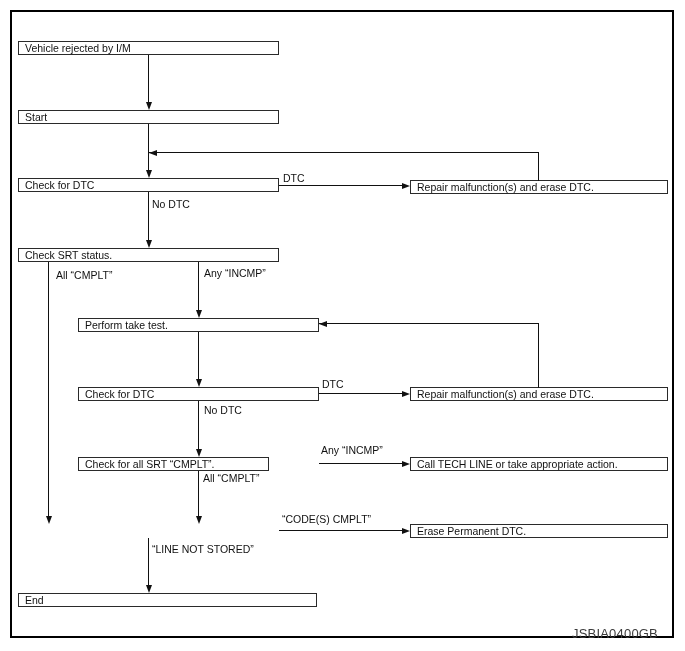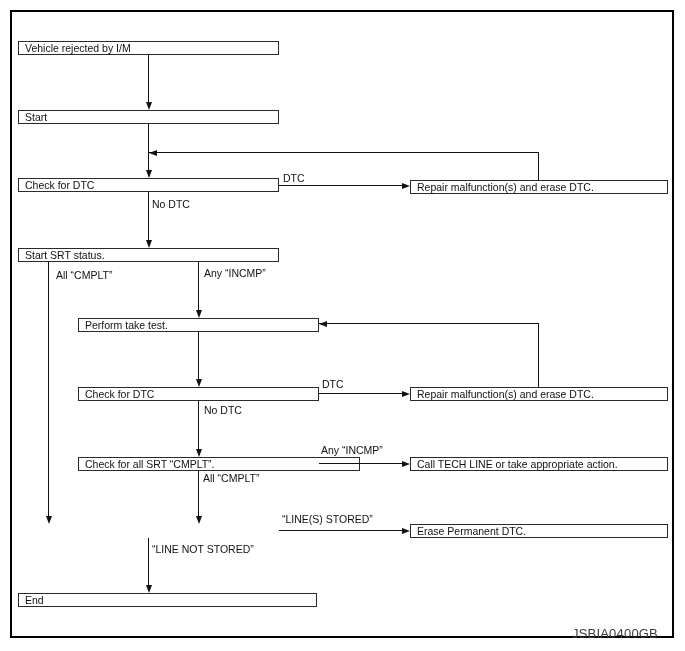--- a/index.html
+++ b/index.html
@@ -36,24 +36,24 @@
 </head>
 <body>
 
 <div class="canvas">
 
   <div class="frame"></div>
 
   <div class="box" style="left:18px;top:110px;width:261px">Start</div>
   <div class="box" style="left:18px;top:41px;width:261px">Vehicle rejected by I/M</div>
   <div class="box" style="left:18px;top:178px;width:261px">Check for DTC</div>
-  <div class="box" style="left:18px;top:248px;width:261px">Start SRT status.</div>
+  <div class="box" style="left:18px;top:248px;width:261px">Check SRT status.</div>
   <div class="box" style="left:78px;top:318px;width:241px">Perform take test.</div>
   <div class="box" style="left:78px;top:387px;width:241px">Check for DTC</div>
-  <div class="box" style="left:78px;top:457px;width:282px">Check for all SRT “CMPLT”.</div>
+  <div class="box" style="left:78px;top:457px;width:191px">Check for all SRT “CMPLT”.</div>
   <div class="box" style="left:18px;top:593px;width:299px">End</div>
   <div class="box" style="left:410px;top:180px;width:258px">Repair malfunction(s) and erase DTC.</div>
   <div class="box" style="left:410px;top:387px;width:258px">Repair malfunction(s) and erase DTC.</div>
   <div class="box" style="left:410px;top:457px;width:258px">Call TECH LINE or take appropriate action.</div>
   <div class="box" style="left:410px;top:524px;width:258px">Erase Permanent DTC.</div>
 
   <div class="vline" style="left:148px;top:55px;height:48px"></div>
   <div class="vline" style="left:148px;top:124px;height:48px"></div>
   <div class="vline" style="left:538px;top:152px;height:29px"></div>
   <div class="vline" style="left:148px;top:192px;height:50px"></div>
@@ -89,18 +89,18 @@
   <div class="arr-right" style="left:402px;top:527.5px"></div>
 
   <div class="lab" style="left:283px;top:173px">DTC</div>
   <div class="lab" style="left:152px;top:199px">No DTC</div>
   <div class="lab" style="left:56px;top:270px">All “CMPLT”</div>
   <div class="lab" style="left:204px;top:268px">Any “INCMP”</div>
   <div class="lab" style="left:322px;top:379px">DTC</div>
   <div class="lab" style="left:204px;top:405px">No DTC</div>
   <div class="lab" style="left:321px;top:445px">Any “INCMP”</div>
   <div class="lab" style="left:203px;top:473px">All “CMPLT”</div>
-  <div class="lab" style="left:282px;top:514px">“LINE(S) STORED”</div>
+  <div class="lab" style="left:282px;top:514px">“CODE(S) CMPLT”</div>
   <div class="lab" style="left:152px;top:544px">“LINE NOT STORED”</div>
 
   <div class="ref">JSBIA0400GB</div>
 
 </div>
 
 </body></html>

